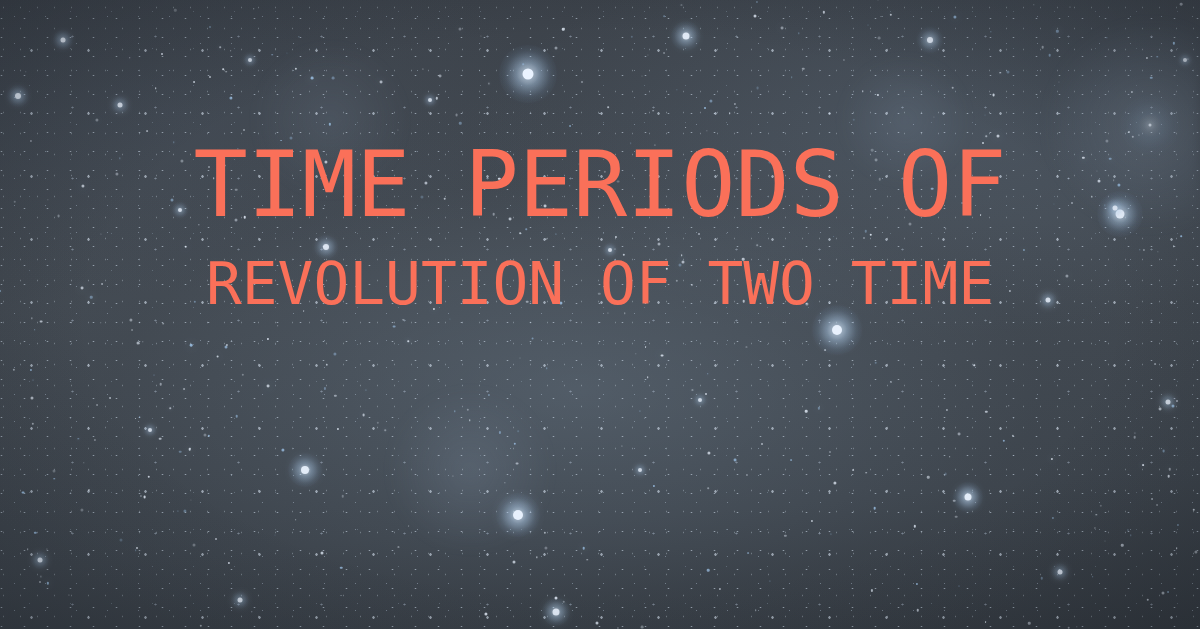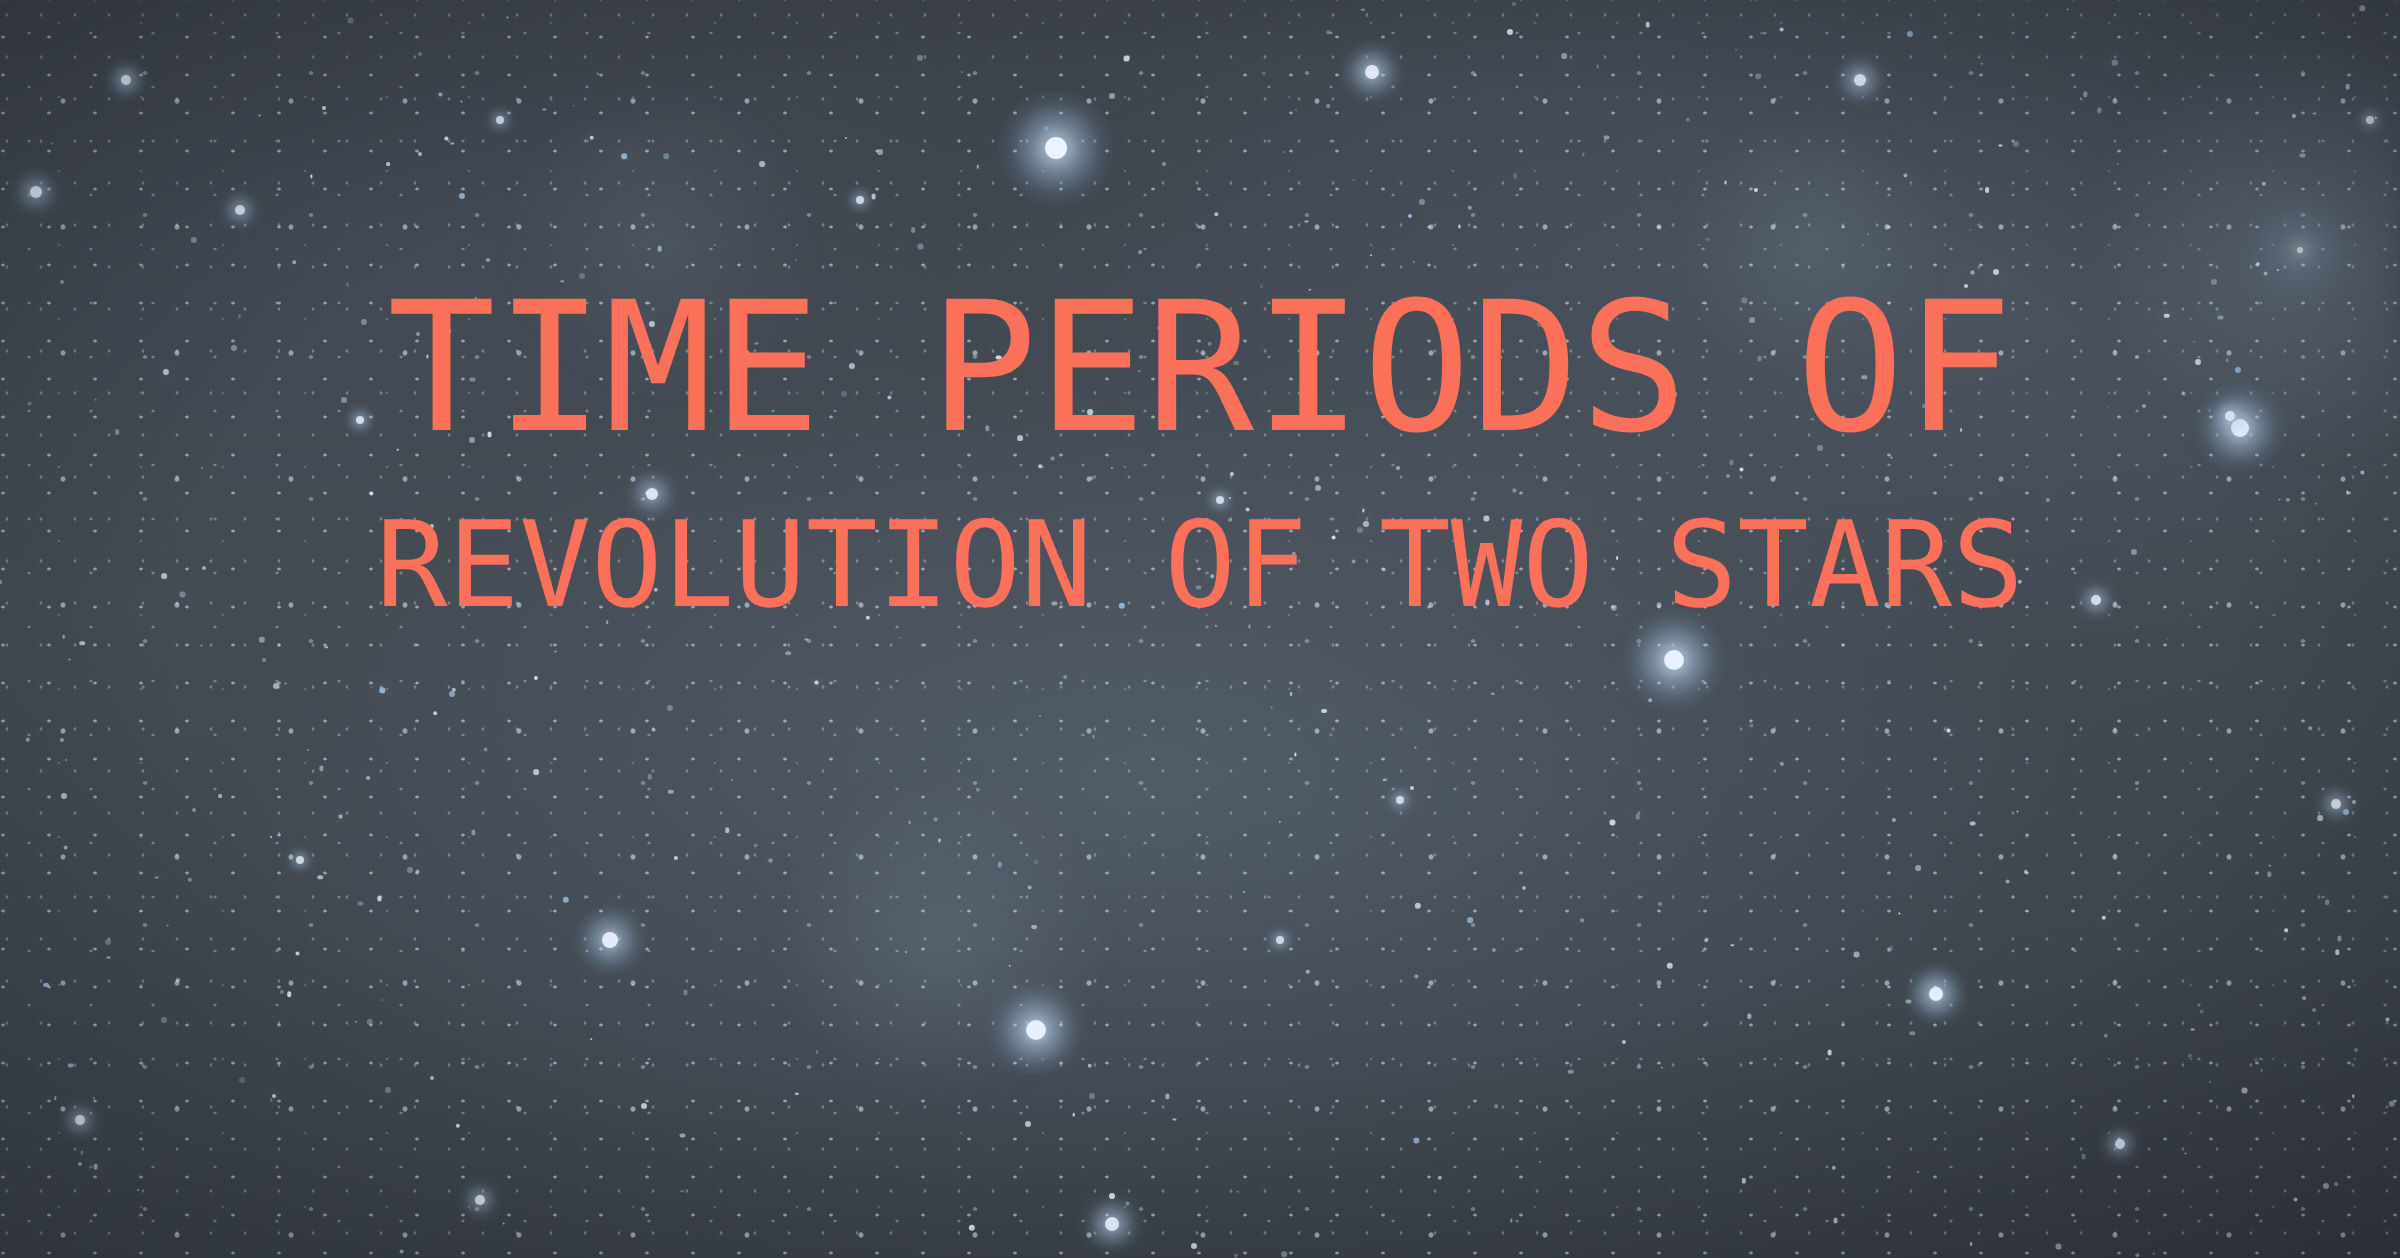--- a/index.html
+++ b/index.html
@@ -589,16 +589,16 @@
       <div class="star" style="left: 734.9px; top: 460.4px; width: 2.9px; height: 2.9px; opacity: 0.74; background: rgb(159, 196, 232);"></div>
       <div class="star" style="left: 509.8px; top: 218.7px; width: 2.9px; height: 2.9px; opacity: 0.67; background: rgb(234, 243, 255);"></div>
       <div class="star" style="left: 1142.9px; top: 464.8px; width: 1.8px; height: 1.8px; opacity: 0.83; background: rgb(234, 243, 255); box-shadow: rgba(190, 216, 244, 0.55) 0px 0px 5.5px;"></div>
       <div class="star" style="left: 624.5px; top: 313.1px; width: 1.5px; height: 1.5px; opacity: 0.46; background: rgb(234, 243, 255);"></div>
     </div>
 
   <div class="vignette"></div>
 
   <div class="title-block">
     <div class="line1">TIME PERIODS OF</div>
-    <div class="line2">REVOLUTION OF TWO STARS</div>
+    <div class="line2">REVOLUTION OF TWO TIME</div>
   </div>
 
 </div>
 
 </body></html>

